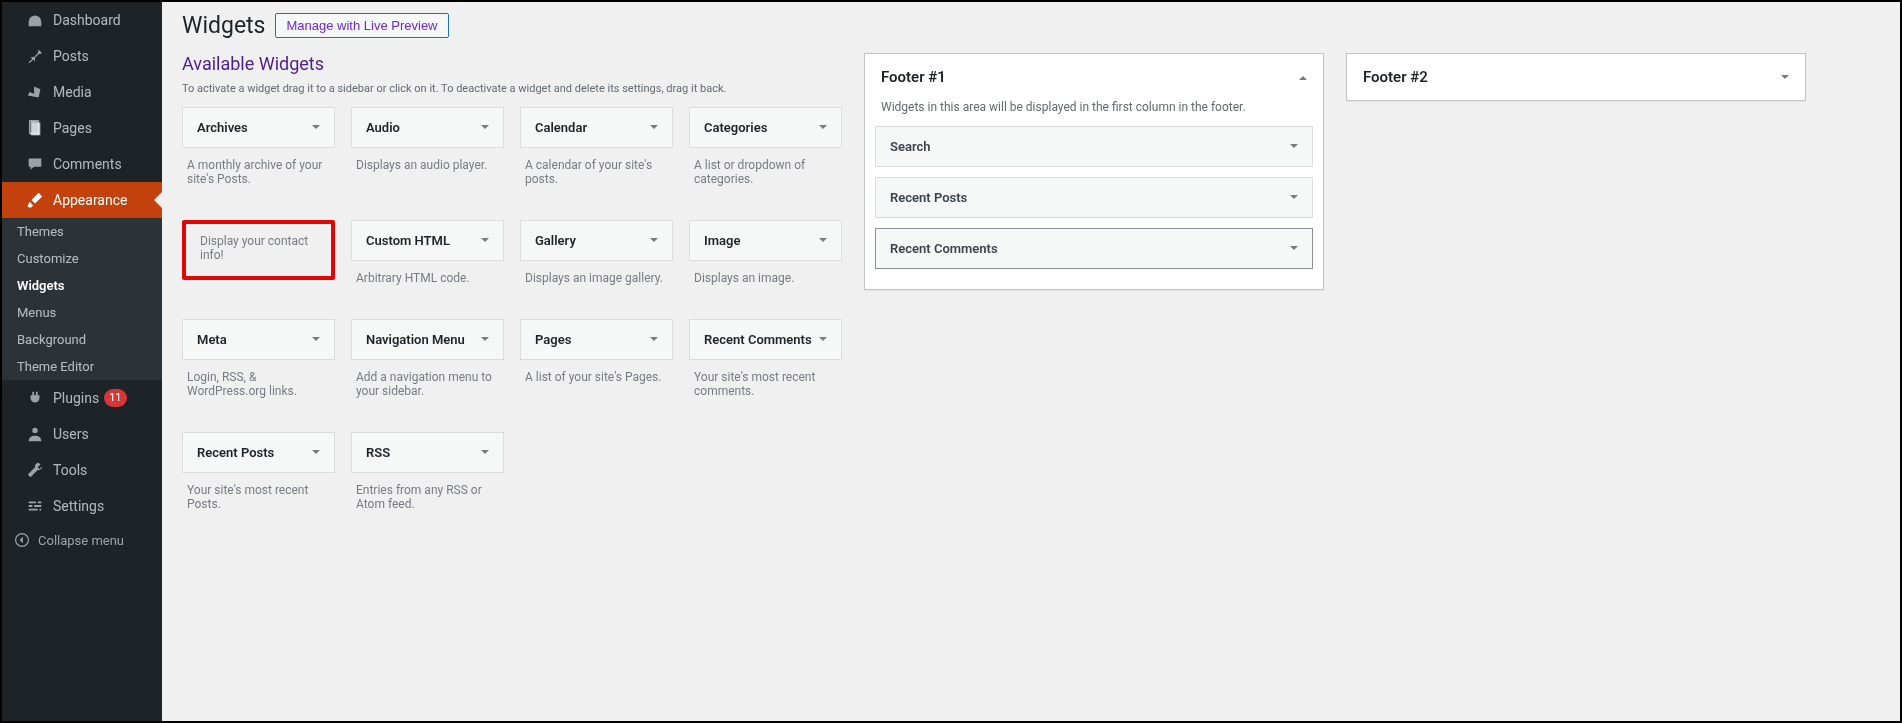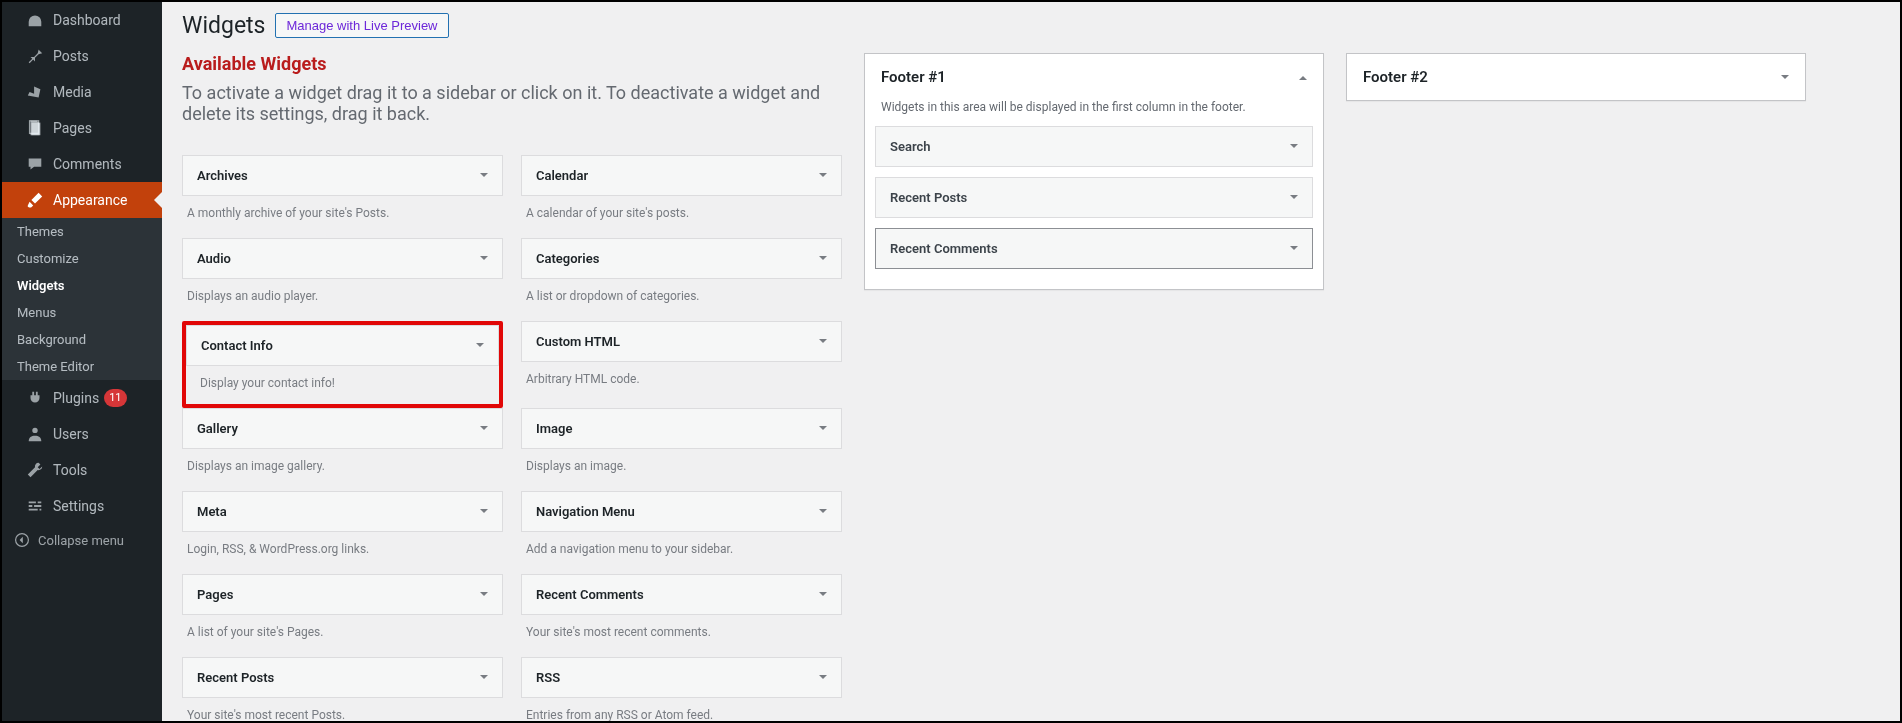--- a/index.html
+++ b/index.html
@@ -114,33 +114,34 @@
   }
   .columns {
     display: flex;
     gap: 22px;
     align-items: flex-start;
   }
   .col-left { width: 660px; }
   .col-mid  { width: 460px; }
   .col-right{ width: 460px; }
   .section-title {
-    font-size: 18px; font-weight: 700; color: #b91c1c;
+    font-size: 18px; font-weight: 400; color: #4c1d95;
     margin-bottom: 8px;
   }
   .help {
-    color: #646970; font-size: 18px;
-    margin-bottom: 31px;
+    color: #646970; font-size: 11px;
+    margin-bottom: 12px;
     max-width: 640px;
   }
   .widget-grid {
     display: grid;
-    grid-template-columns: 1fr 1fr;
+    grid-template-columns: 1fr 1fr 1fr 1fr;
     column-gap: 18px;
     row-gap: 0;
+    gap: 16px;
   }
   .widget-cell { }
   .widget-head {
     background: #f6f7f7;
     border: 1px solid #dcdcde;
     padding: 12px 14px;
     display: flex;
     align-items: center;
     justify-content: space-between;
     cursor: pointer;
@@ -347,45 +348,41 @@
 
       <div class="widget-cell">
             <div class="widget-head">
               <span class="title">Archives</span>
               <span class="caret"></span>
             </div>
             <div class="widget-desc">A monthly archive of your site's Posts.</div>
           </div>
           <div class="widget-cell">
             <div class="widget-head">
+              <span class="title">Audio</span>
+              <span class="caret"></span>
+            </div>
+            <div class="widget-desc">Displays an audio player.</div>
+          </div>
+          <div class="widget-cell">
+            <div class="widget-head">
               <span class="title">Calendar</span>
               <span class="caret"></span>
             </div>
             <div class="widget-desc">A calendar of your site's posts.</div>
           </div>
           <div class="widget-cell">
             <div class="widget-head">
-              <span class="title">Audio</span>
-              <span class="caret"></span>
-            </div>
-            <div class="widget-desc">Displays an audio player.</div>
-          </div>
-          <div class="widget-cell">
-            <div class="widget-head">
               <span class="title">Categories</span>
               <span class="caret"></span>
             </div>
             <div class="widget-desc">A list or dropdown of categories.</div>
           </div>
           <div class="widget-cell">
             <div class="highlight">
-              <div class="widget-head">
-                <span class="title">Contact Info</span>
-                <span class="caret"></span>
-              </div>
               <div class="widget-desc">Display your contact info!</div>
             </div>
           </div>
           <div class="widget-cell">
             <div class="widget-head">
               <span class="title">Custom HTML</span>
               <span class="caret"></span>
             </div>
             <div class="widget-desc">Arbitrary HTML code.</div>
           </div>

